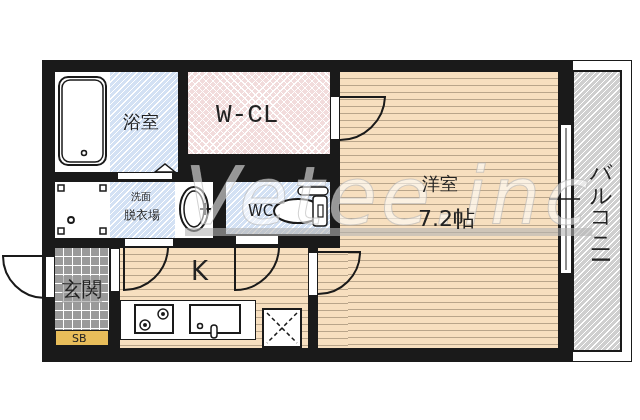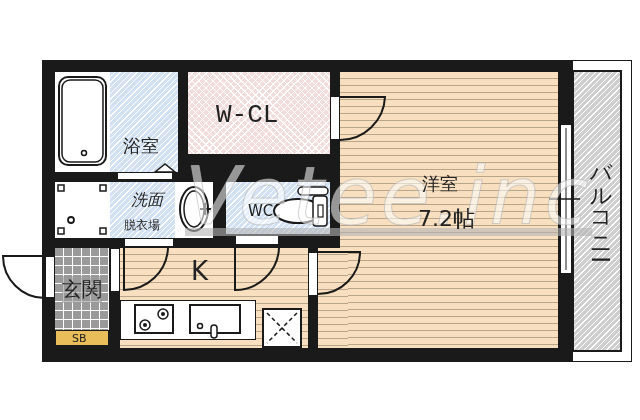--- a/index.html
+++ b/index.html
@@ -110,23 +110,23 @@
   <path d="M124,248 L124,290 A44,44 0 0 0 168,248" fill="none" stroke="#1a1a1a" stroke-width="2"></path>
   <path d="M235,248 L235,290 A44,44 0 0 0 279,248" fill="none" stroke="#1a1a1a" stroke-width="2"></path>
   <path d="M45,256 L3,256 A42,42 0 0 0 45,298" fill="none" stroke="#1a1a1a" stroke-width="2"></path>
 
   <line x1="549" y1="199" x2="580" y2="199" stroke="#1a1a1a" stroke-width="1.5"></line>
   <line x1="566" y1="128" x2="566" y2="270" stroke="#1a1a1a" stroke-width="1"></line>
 </svg>
 
 <div class="abs watermark" style="left:185px;top:150px;text-decoration:underline;">Vetee.inc</div>
 
-<div class="abs label" style="left:123px;top:110px;font-size:18px;margin-top:24px;">浴室</div>
+<div class="abs label" style="left:123px;top:110px;font-size:18px;">浴室</div>
 <div class="abs label" style="left:216px;top:100px;font-size:26px;font-family:Liberation Mono, monospace;">W-CL</div>
-<div class="abs label" style="left:131px;top:190px;font-size:16px;font-style:italic;">洗面</div>
-<div class="abs label" style="left:124px;top:207px;font-size:12px;margin-top:10px;">脱衣場</div>
+<div class="abs label" style="left:131px;top:190px;font-size:10px;">洗面</div>
+<div class="abs label" style="left:124px;top:207px;font-size:12px;">脱衣場</div>
 <div class="abs label" style="left:248px;top:202px;font-size:15px;">WC</div>
 <div class="abs label" style="left:422px;top:172px;font-size:18px;">洋室</div>
 <div class="abs label" style="left:418px;top:204px;font-size:22px;">7.2帖</div>
 <div class="abs label" style="left:586px;top:148px;font-size:22px;writing-mode:vertical-rl;">バルコニー</div>
 <div class="abs label" style="left:62px;top:276px;font-size:20px;background:rgba(154,154,154,0.6);">玄関</div>
 <div class="abs label" style="left:191px;top:256px;font-size:26px;">K</div>
 <div class="abs label" style="left:72px;top:332px;font-size:11px;">SB</div>
 
 </body></html>

